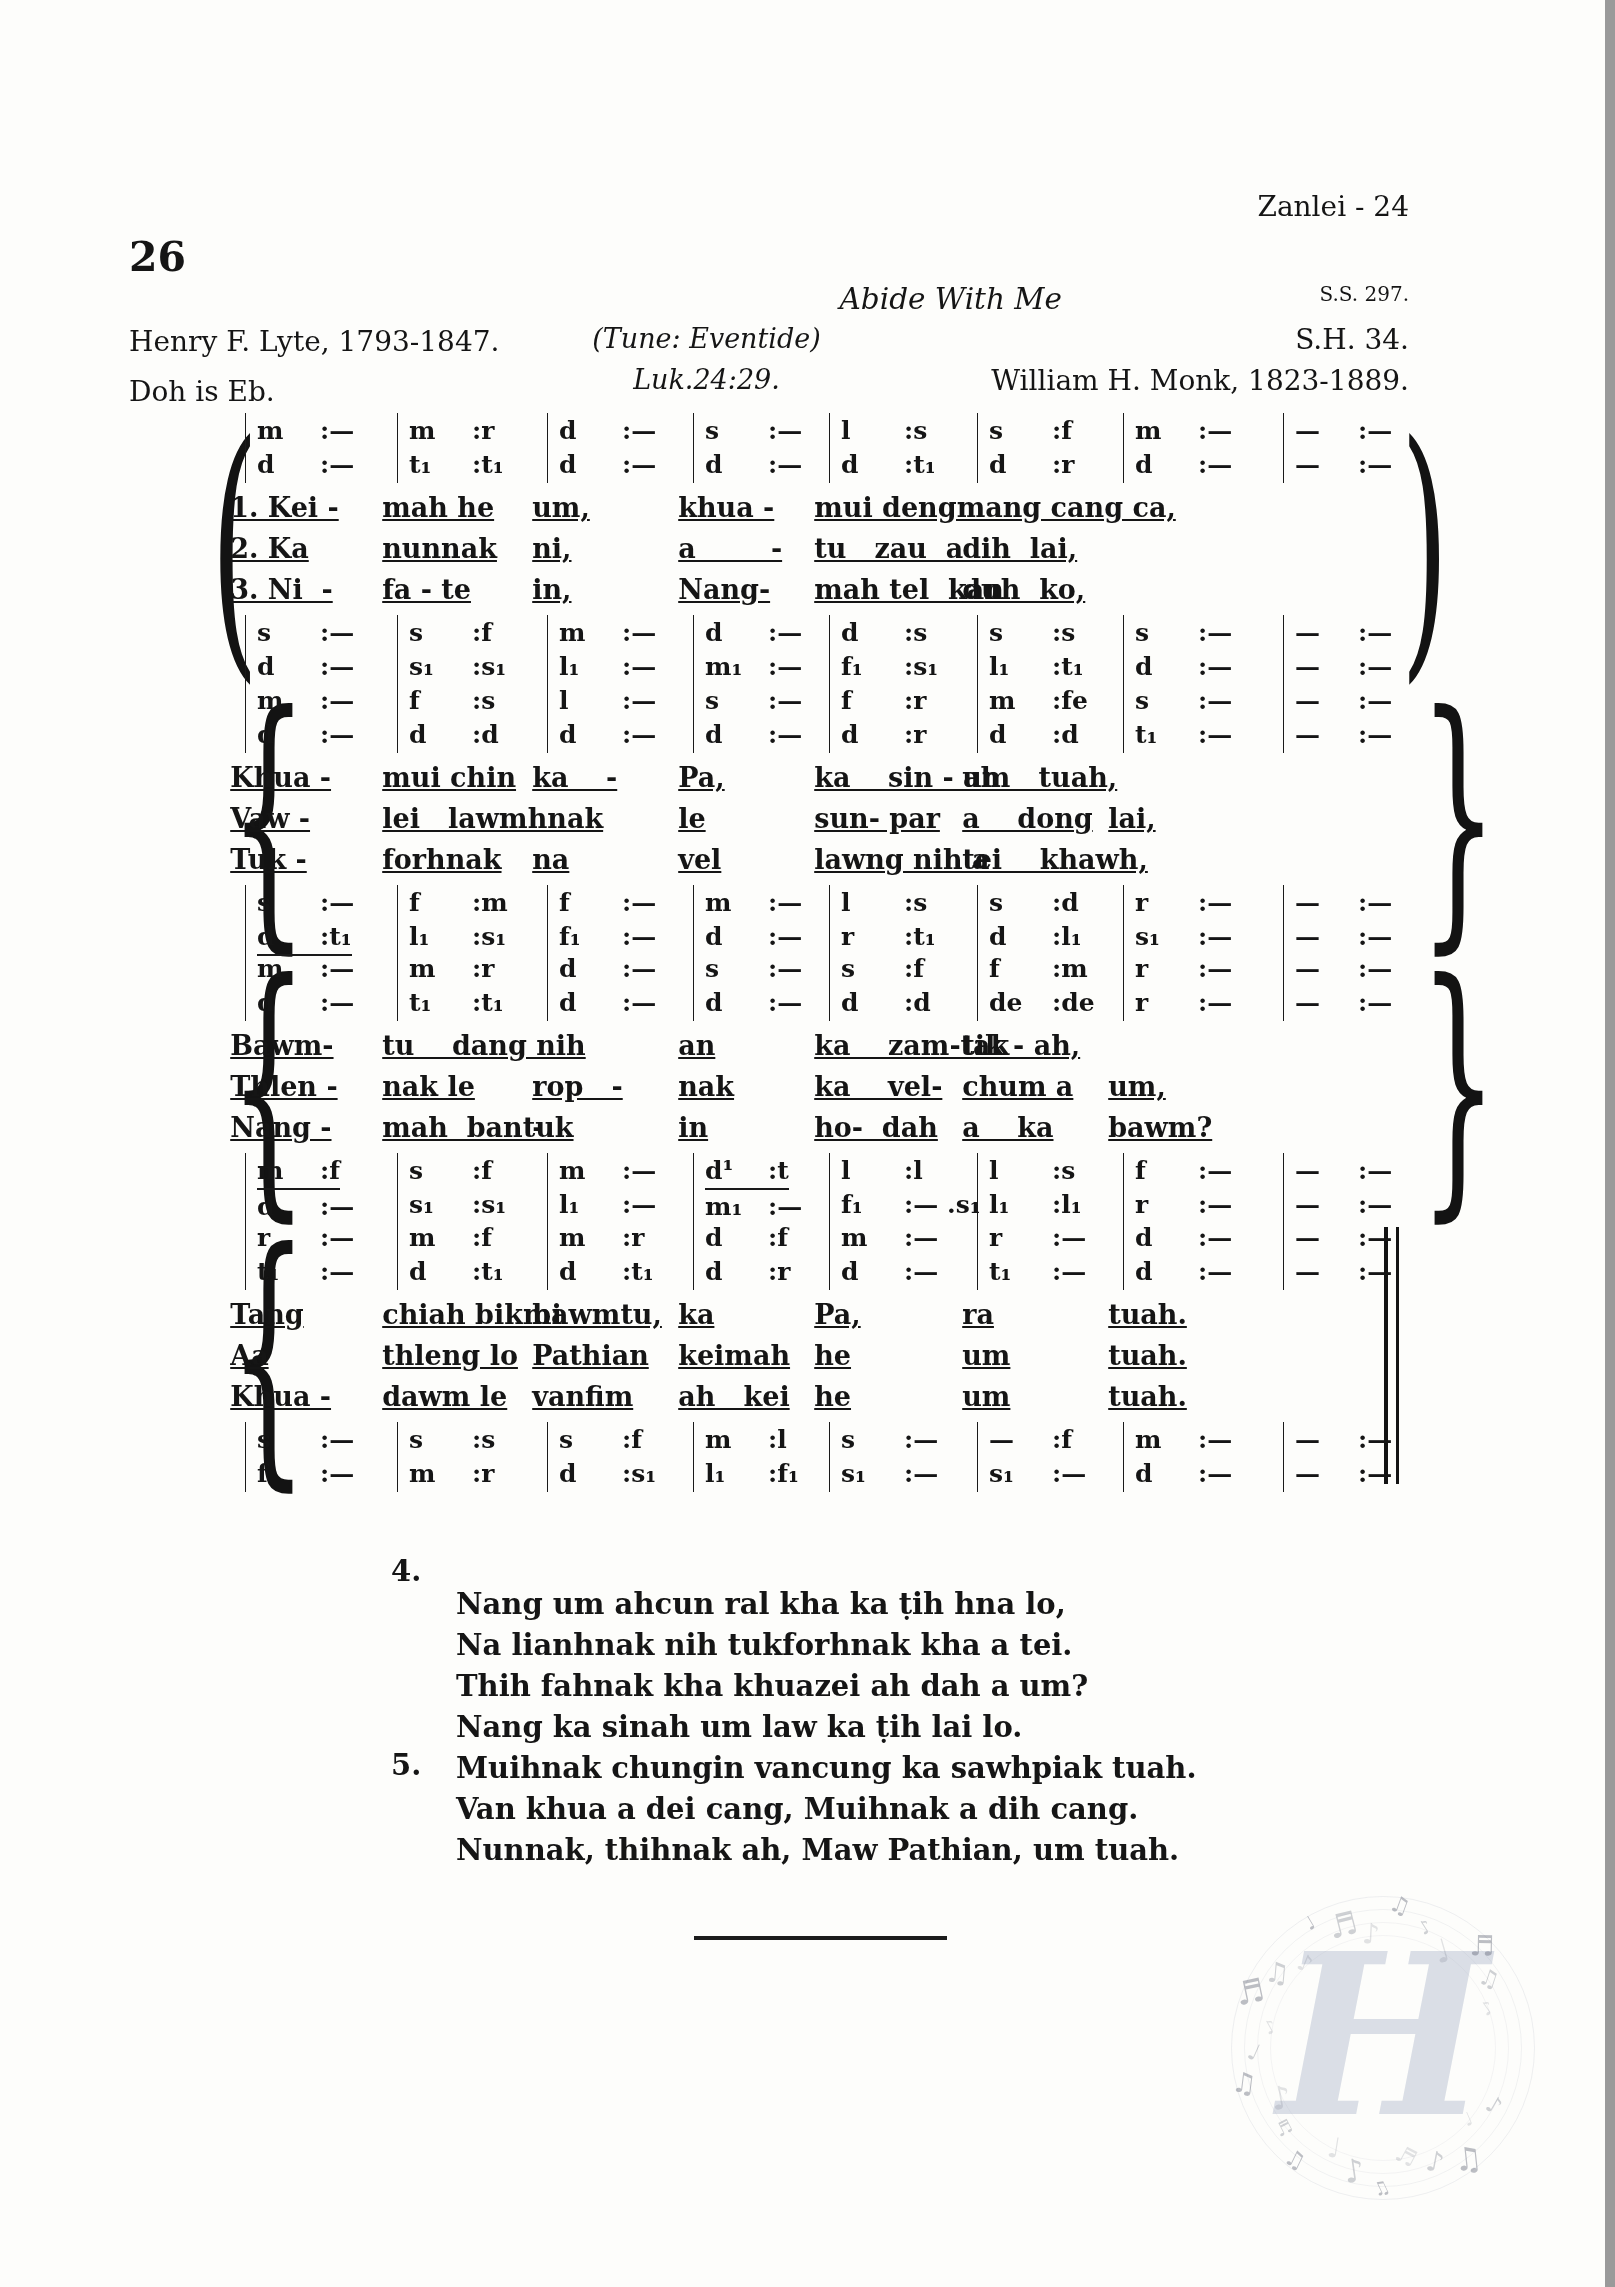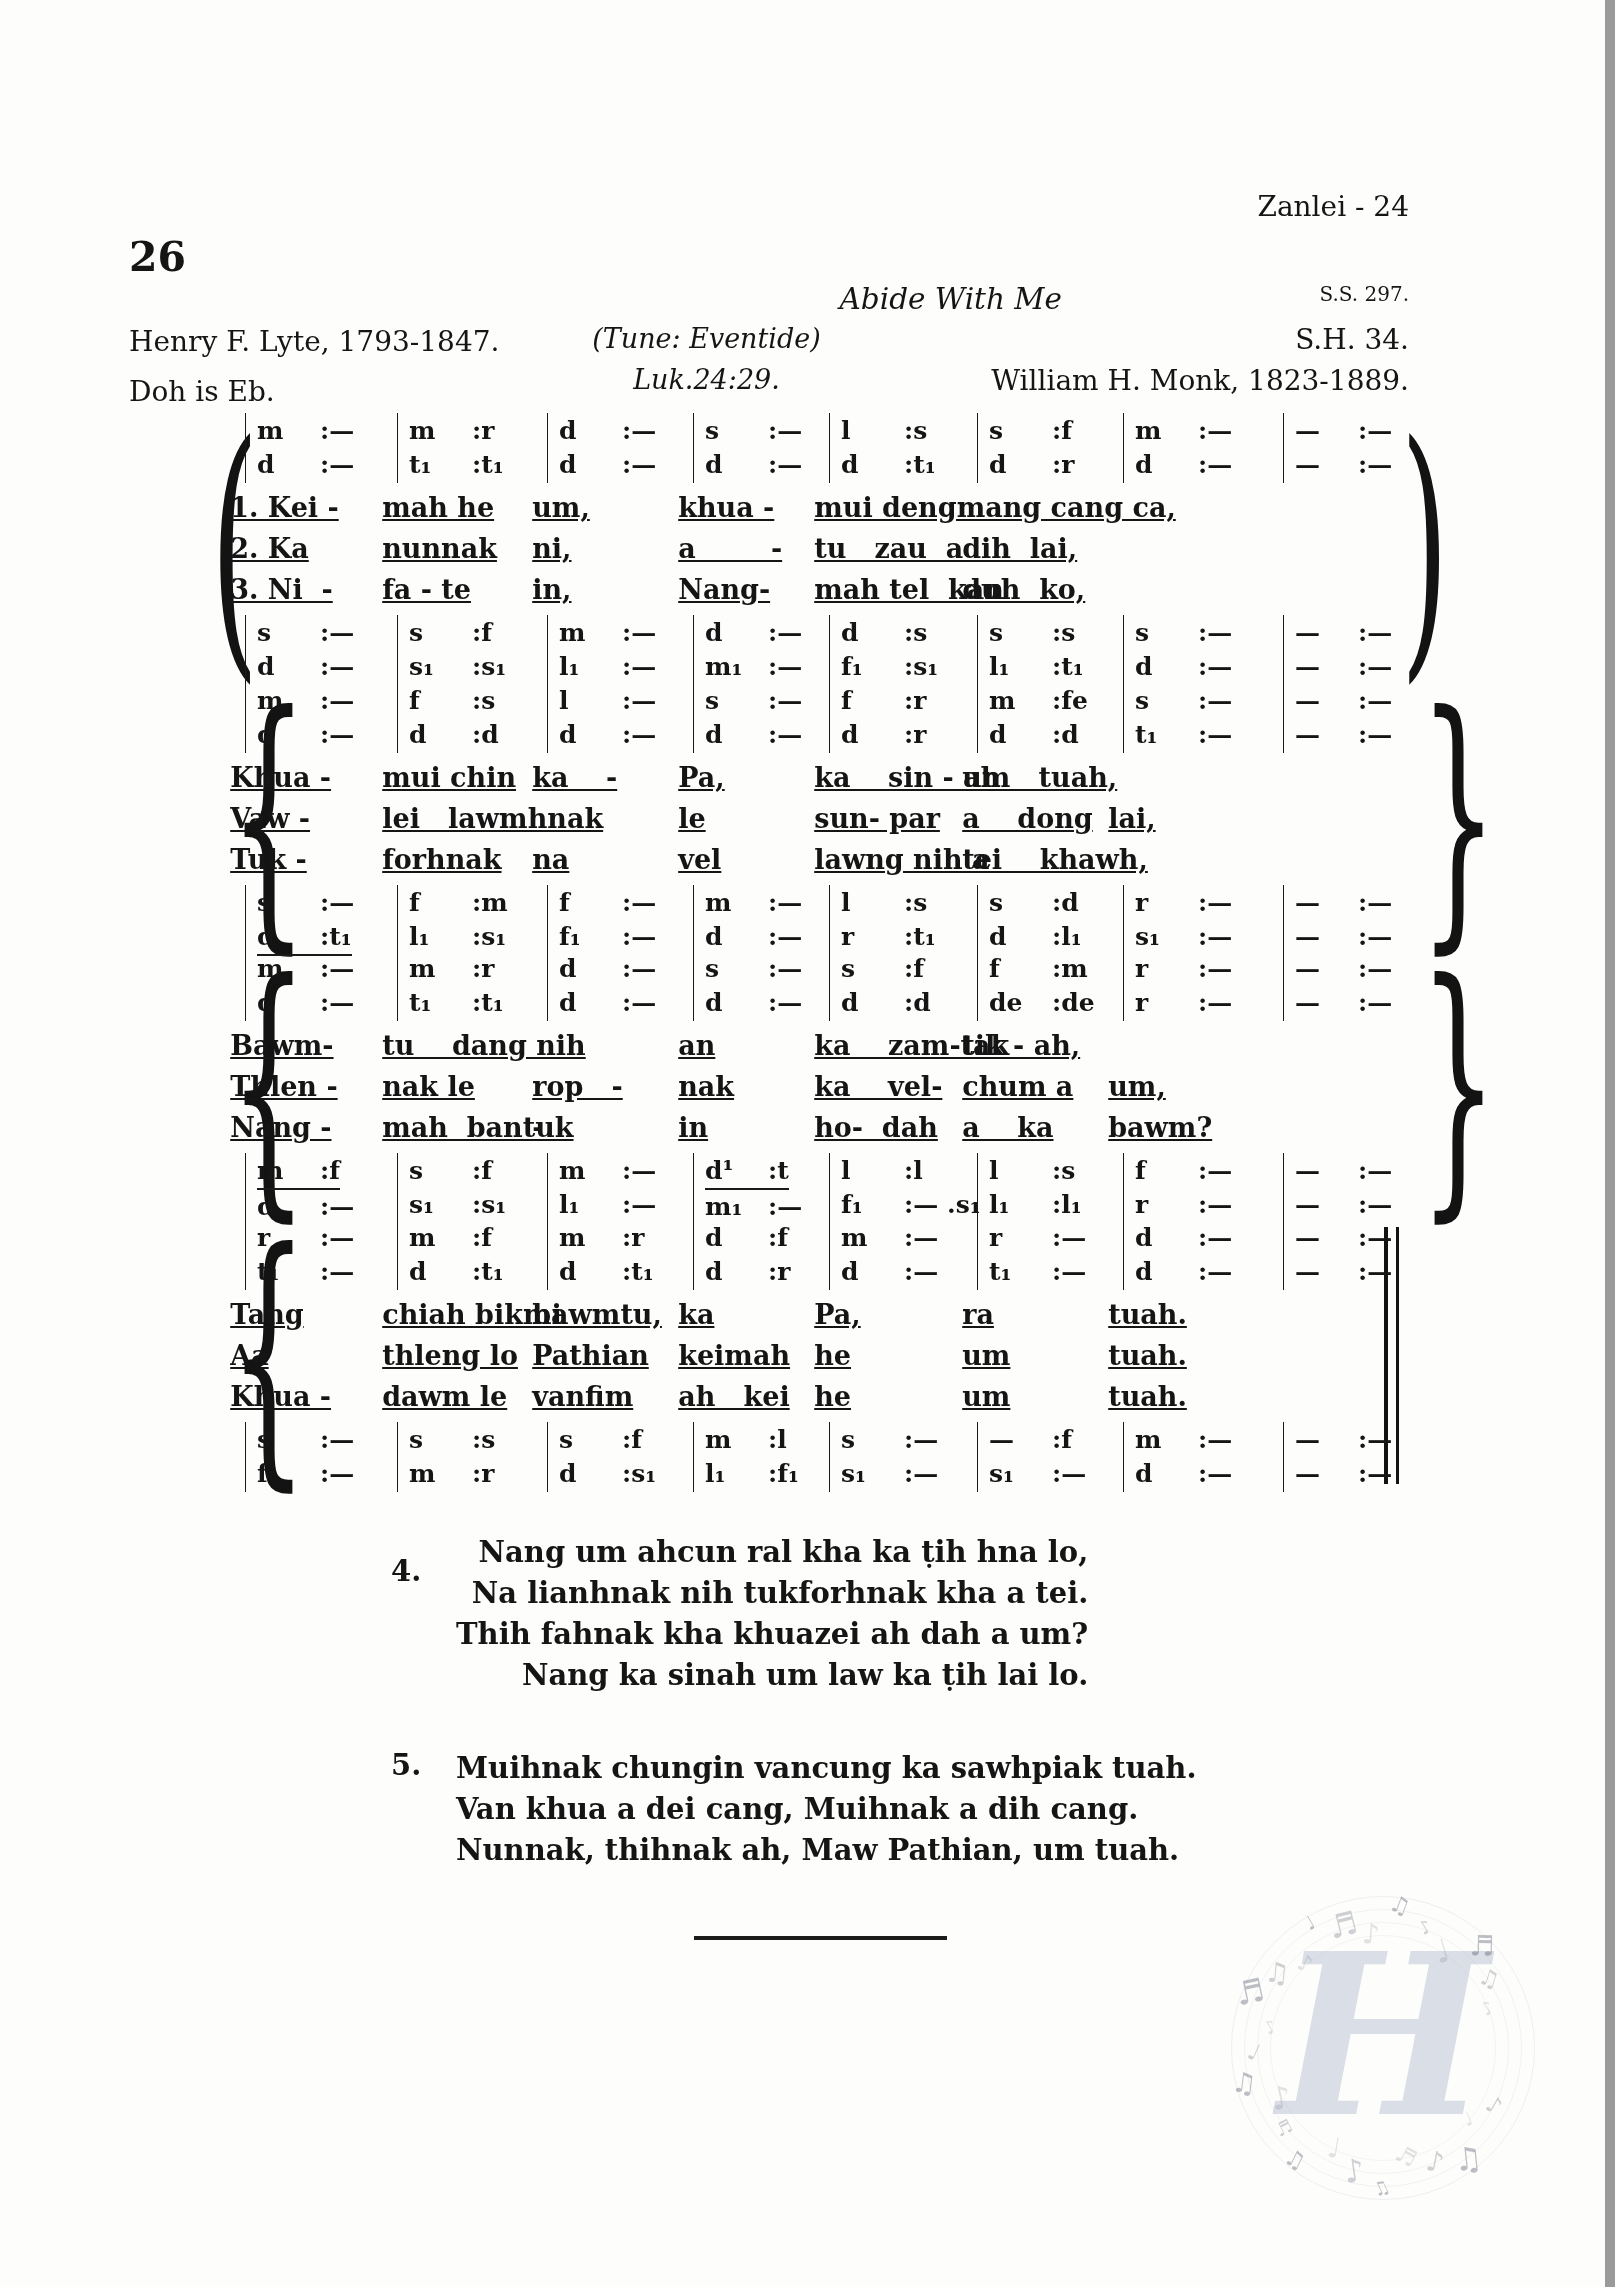--- a/index.html
+++ b/index.html
@@ -32,21 +32,21 @@
   .mrow .a { width:63px; white-space:pre; }
   .mrow .b { white-space:pre; }
   .lyrblock { margin:4.6px 0 4.6px -14.8px;text-decoration:underline; }
   .lcell { white-space:pre; font-size:27px; line-height:41px; font-weight:700; overflow:visible; }
   .brace { position:absolute; top:-3.7px; font-size:275px; line-height:277px; color:#131313; transform:scaleX(0.45); transform-origin:center; font-weight:400; }
   .brace-l { left:181px; } .brace-r { left:1371px; }
   .dblbar { position:absolute; left:1384px; top:7.4px; height:257px; width:8.3px; border-left:4.6px solid #131313; border-right:3.7px solid #131313; }
   
   .verse-num { font-size:29px; font-weight:700; left:391px; }
   .verse-lines { left:456px; font-size:29px; line-height:41px; font-weight:700; }
-  .v4n { top:1554px; } .v4 { top:1532px;text-align:right; }
+  .v4n { top:1554px; } .v4 { top:1584px; }
   .v5n { top:1748px; } .v5 { top:1748px; }
   .divider { top:1936px; left:694px; width:253px; height:3.7px; background:#1c1c1c; }
   
   .wm { top:1894px; left:1229px; width:308px; height:308px; }
   .wm-h { position:absolute; left:50%; top:46%; transform:translate(-50%,-50%); font-size:223px; font-style:italic; font-weight:700; color:rgba(140,152,182,0.30); }
   .ring { position:absolute; border-radius:50%; border:1.8px solid rgba(110,118,142,0.11); }
   .r1 { inset:1.8px; } .r2 { inset:14.8px; border-color:rgba(110,118,142,0.09); }
   .r3 { inset:28px; border-color:rgba(110,118,142,0.08); } .r4 { inset:41px; border-color:rgba(110,118,142,0.07); }
   .wm-note { position:absolute; font-family:"DejaVu Sans",sans-serif; }
 </style>

